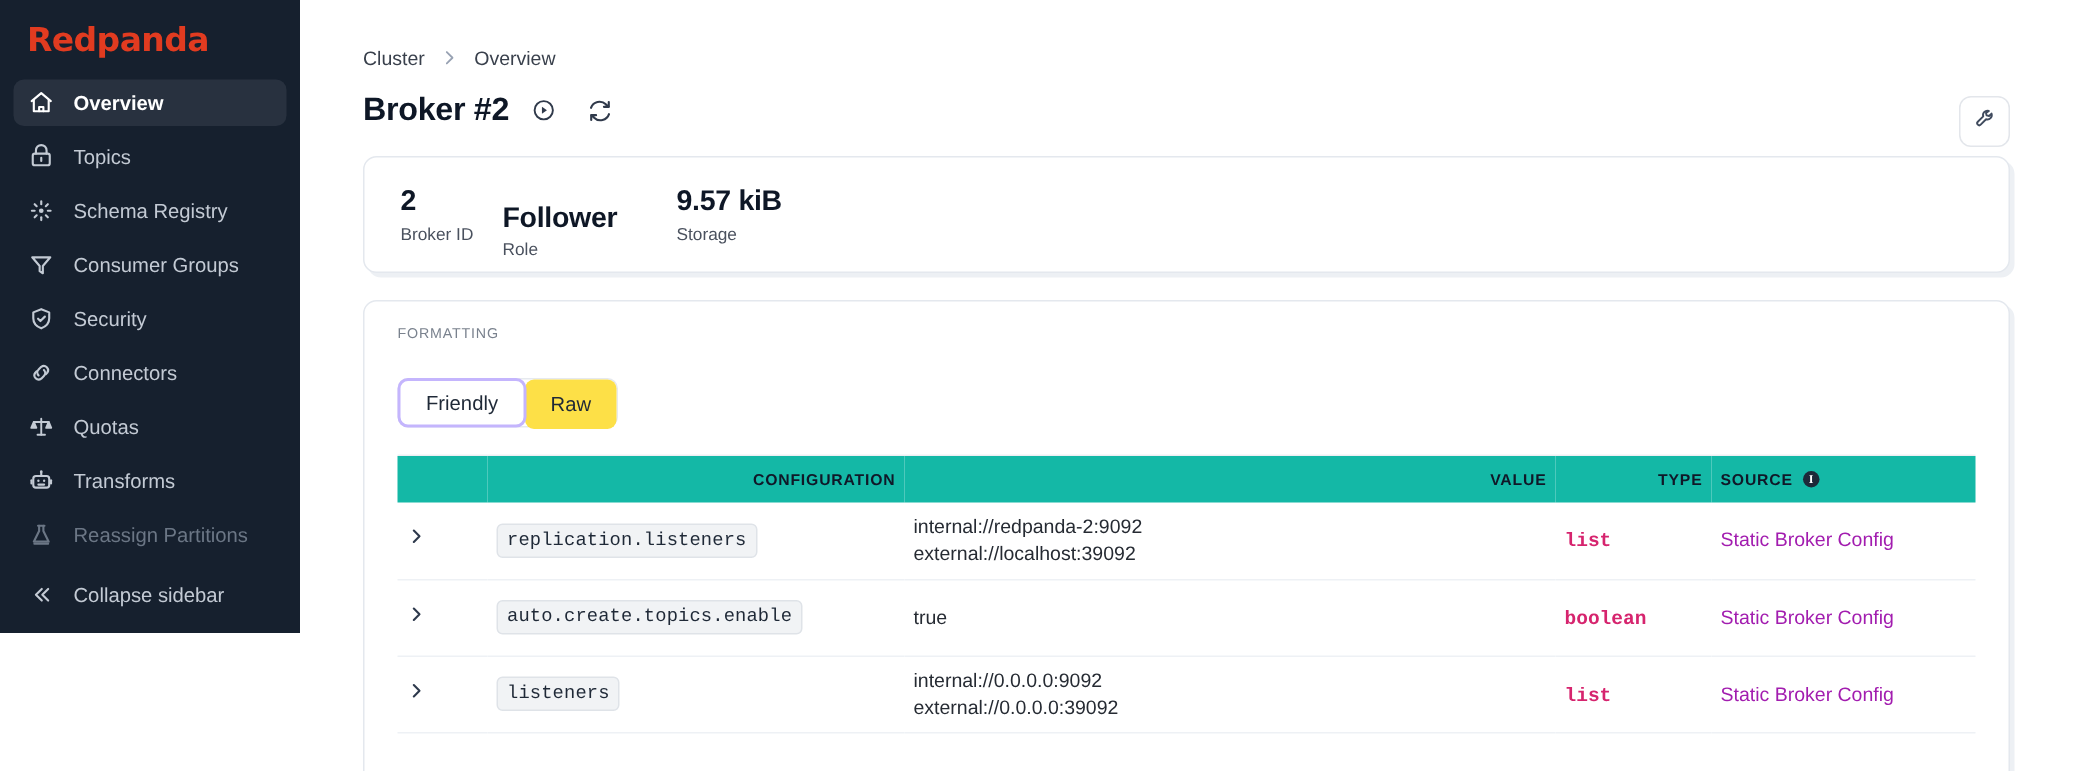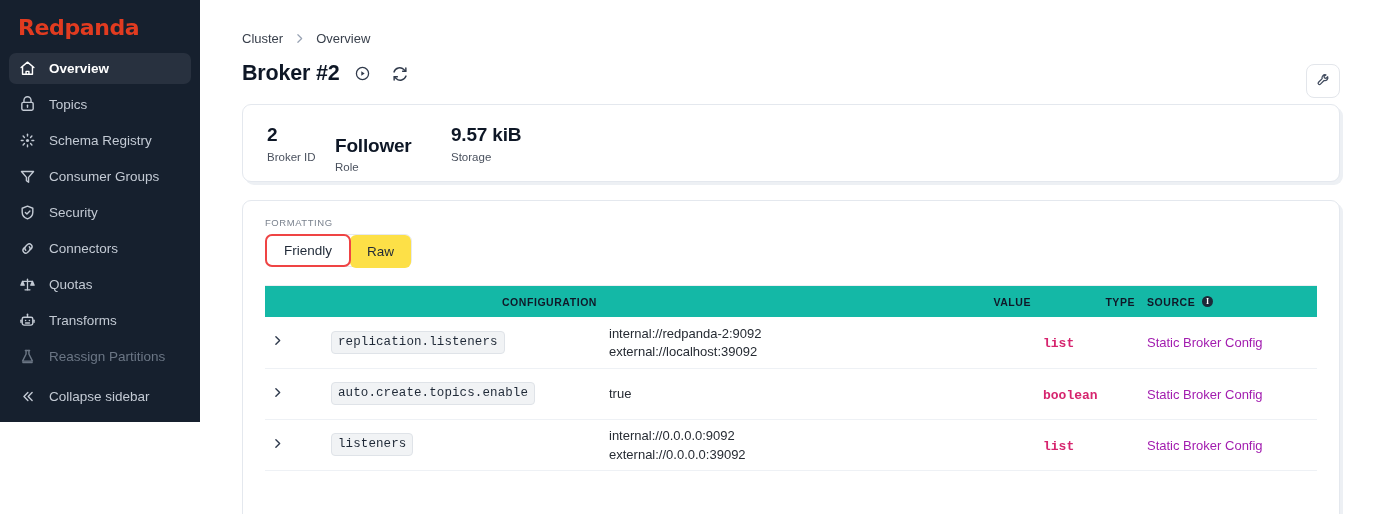--- a/index.html
+++ b/index.html
@@ -209,21 +209,21 @@
     align-items: flex-start;
     gap: 24px;
     padding: 0 22px;
   }
   .control-group { display: flex; flex-direction: column; }
   .control-label {
     font-size: 9.5px;
     letter-spacing: 0.55px;
     color: #7A828E;
     font-weight: normal;
-    margin-bottom: 6px;
+    margin-bottom: 24px;
     text-transform: uppercase;
   }
   .seg {
     display: flex;
     border: 1px solid #E6E9EE;
     border-radius: 7px;
     height: 33px;
     overflow: visible;
     background: #fff;
   }
@@ -234,21 +234,21 @@
     padding: 0 17px;
     font-size: 13.5px;
     color: #1F2937;
     cursor: pointer;
     background: #fde047;
     height: 33px;
     border-radius: 6px;
     position: relative;
   }
   .seg-btn.selected {
-    border: 2px solid #ef4444;
+    border: 2px solid #c4b5fd;
     border-radius: 7px;
     margin: -1px;
     z-index: 2;
     background: #fff;
   }
 
   .divider {
     height: 1px;
     background: #EDEFF3;
     margin: 18px 22px 0 22px;

